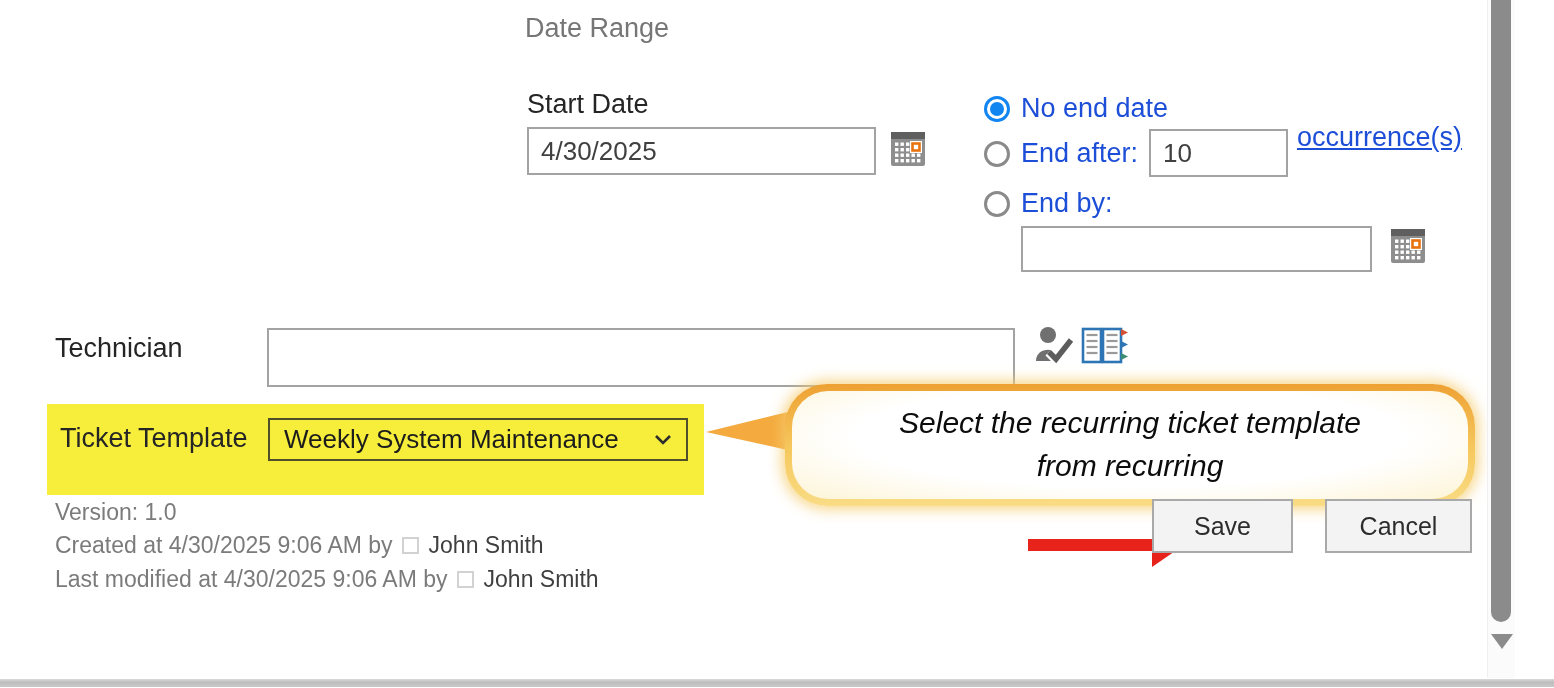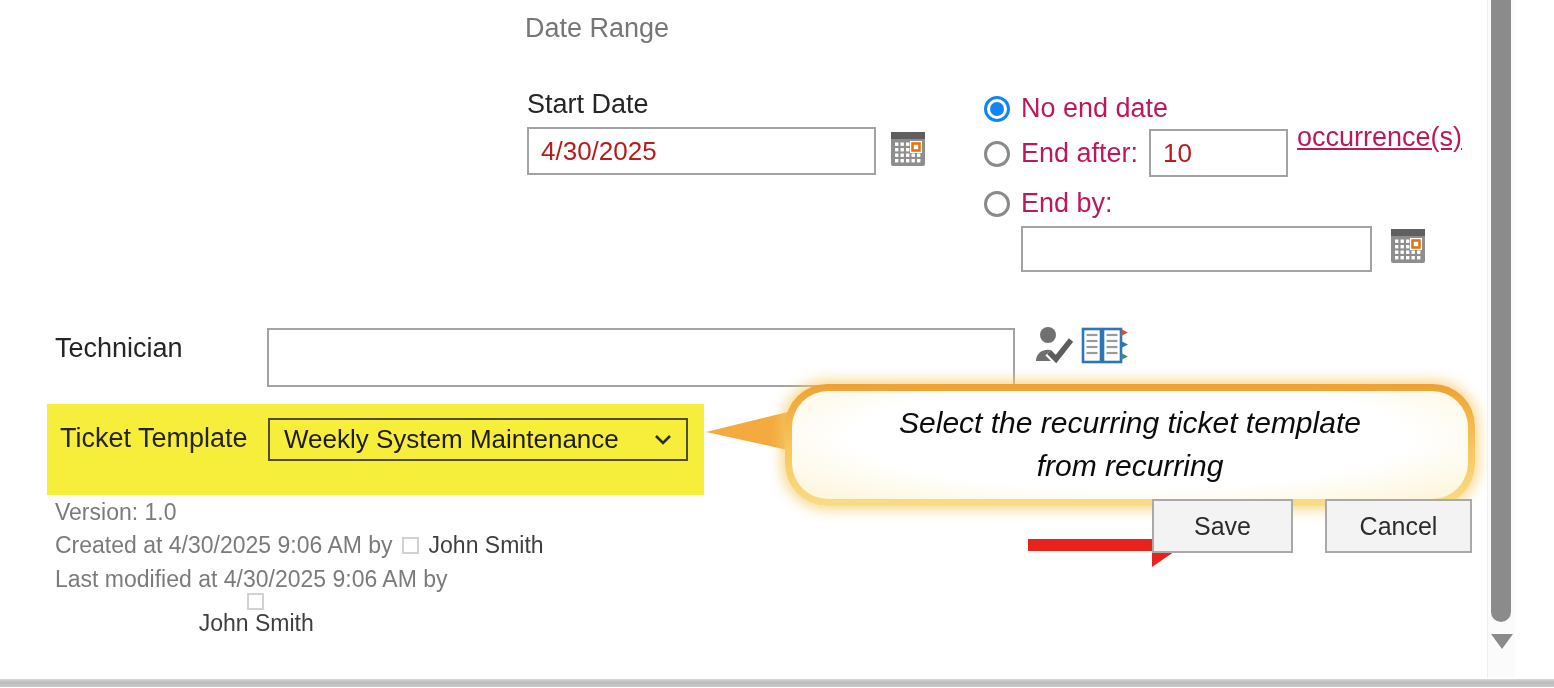--- a/index.html
+++ b/index.html
@@ -6,29 +6,29 @@
   *{box-sizing:border-box;}
   .screen{
     position:relative;width:1554px;height:688px;background:#ffffff;
     font-family:"Liberation Sans",sans-serif;overflow:hidden;color:#222;
   }
   .abs{position:absolute;}
   .section-header{font-size:27px;color:#767676;}
   .field-label{font-size:27px;color:#252525;}
   .text-input{
     border:2px solid #a3a3a3;background:#fff;font-family:"Liberation Sans",sans-serif;
-    font-size:26px;color:#b91c1c;padding:0 12px;outline:none;
+    font-size:26px;color:#404040;padding:0 12px;outline:none;
   }
   
   .radio-row{display:flex;align-items:center;}
   .radio{width:26px;height:26px;border-radius:50%;background:#fff;}
   .radio.unselected{border:3px solid #8a8a8a;}
   .radio.selected{border:3px solid #1285f1;display:flex;align-items:center;justify-content:center;}
   .radio.selected .dot{width:14px;height:14px;border-radius:50%;background:#1285f1;}
-  .radio-label{font-size:27px;color:#be185d;}
+  .radio-label{font-size:27px;color:#1d4ed8;}
   
   .highlight{background:#f7ee3c;}
   .dropdown{
     display:flex;align-items:center;justify-content:space-between;
     border:2px solid #4f4f2a;background:transparent;padding:0 14px;cursor:default;
   }
   .dropdown .dd-text{font-size:26px;color:#1c1c1c;white-space:nowrap;text-align:center;}
   
   .meta-line{font-size:23px;color:#7b7b7b;display:flex;align-items:center;white-space:nowrap;}
   .meta-user{color:#3f3f3f;margin-left:10px;}
@@ -181,21 +181,21 @@
       <div>from recurring</div>
     </div>
   </div>
 
   <div class="abs meta-line" style="left:55px;top:499px;">Version: 1.0</div>
   <div class="abs meta-line" style="left:55px;top:532px;">
     <span>Created at 4/30/2025 9:06 AM by</span>
     <span class="presence-box"></span>
     <span class="meta-user">John Smith</span>
   </div>
-  <div class="abs meta-line" style="left:55px;top:566px;flex-direction:column;">
+  <div class="abs meta-line" style="left:55px;top:566px;">
     <span>Last modified at 4/30/2025 9:06 AM by</span>
     <span class="presence-box"></span>
     <span class="meta-user">John Smith</span>
   </div>
 
   <span class="abs" style="left:1026px;top:522px;width:160px;height:46px;">
     <svg width="160" height="46" viewBox="0 0 160 46">
       <rect x="2" y="17" width="126" height="12" fill="#e7231b"></rect>
       <polygon points="126,1 126,45 158,23" fill="#e7231b"></polygon>
     </svg>

